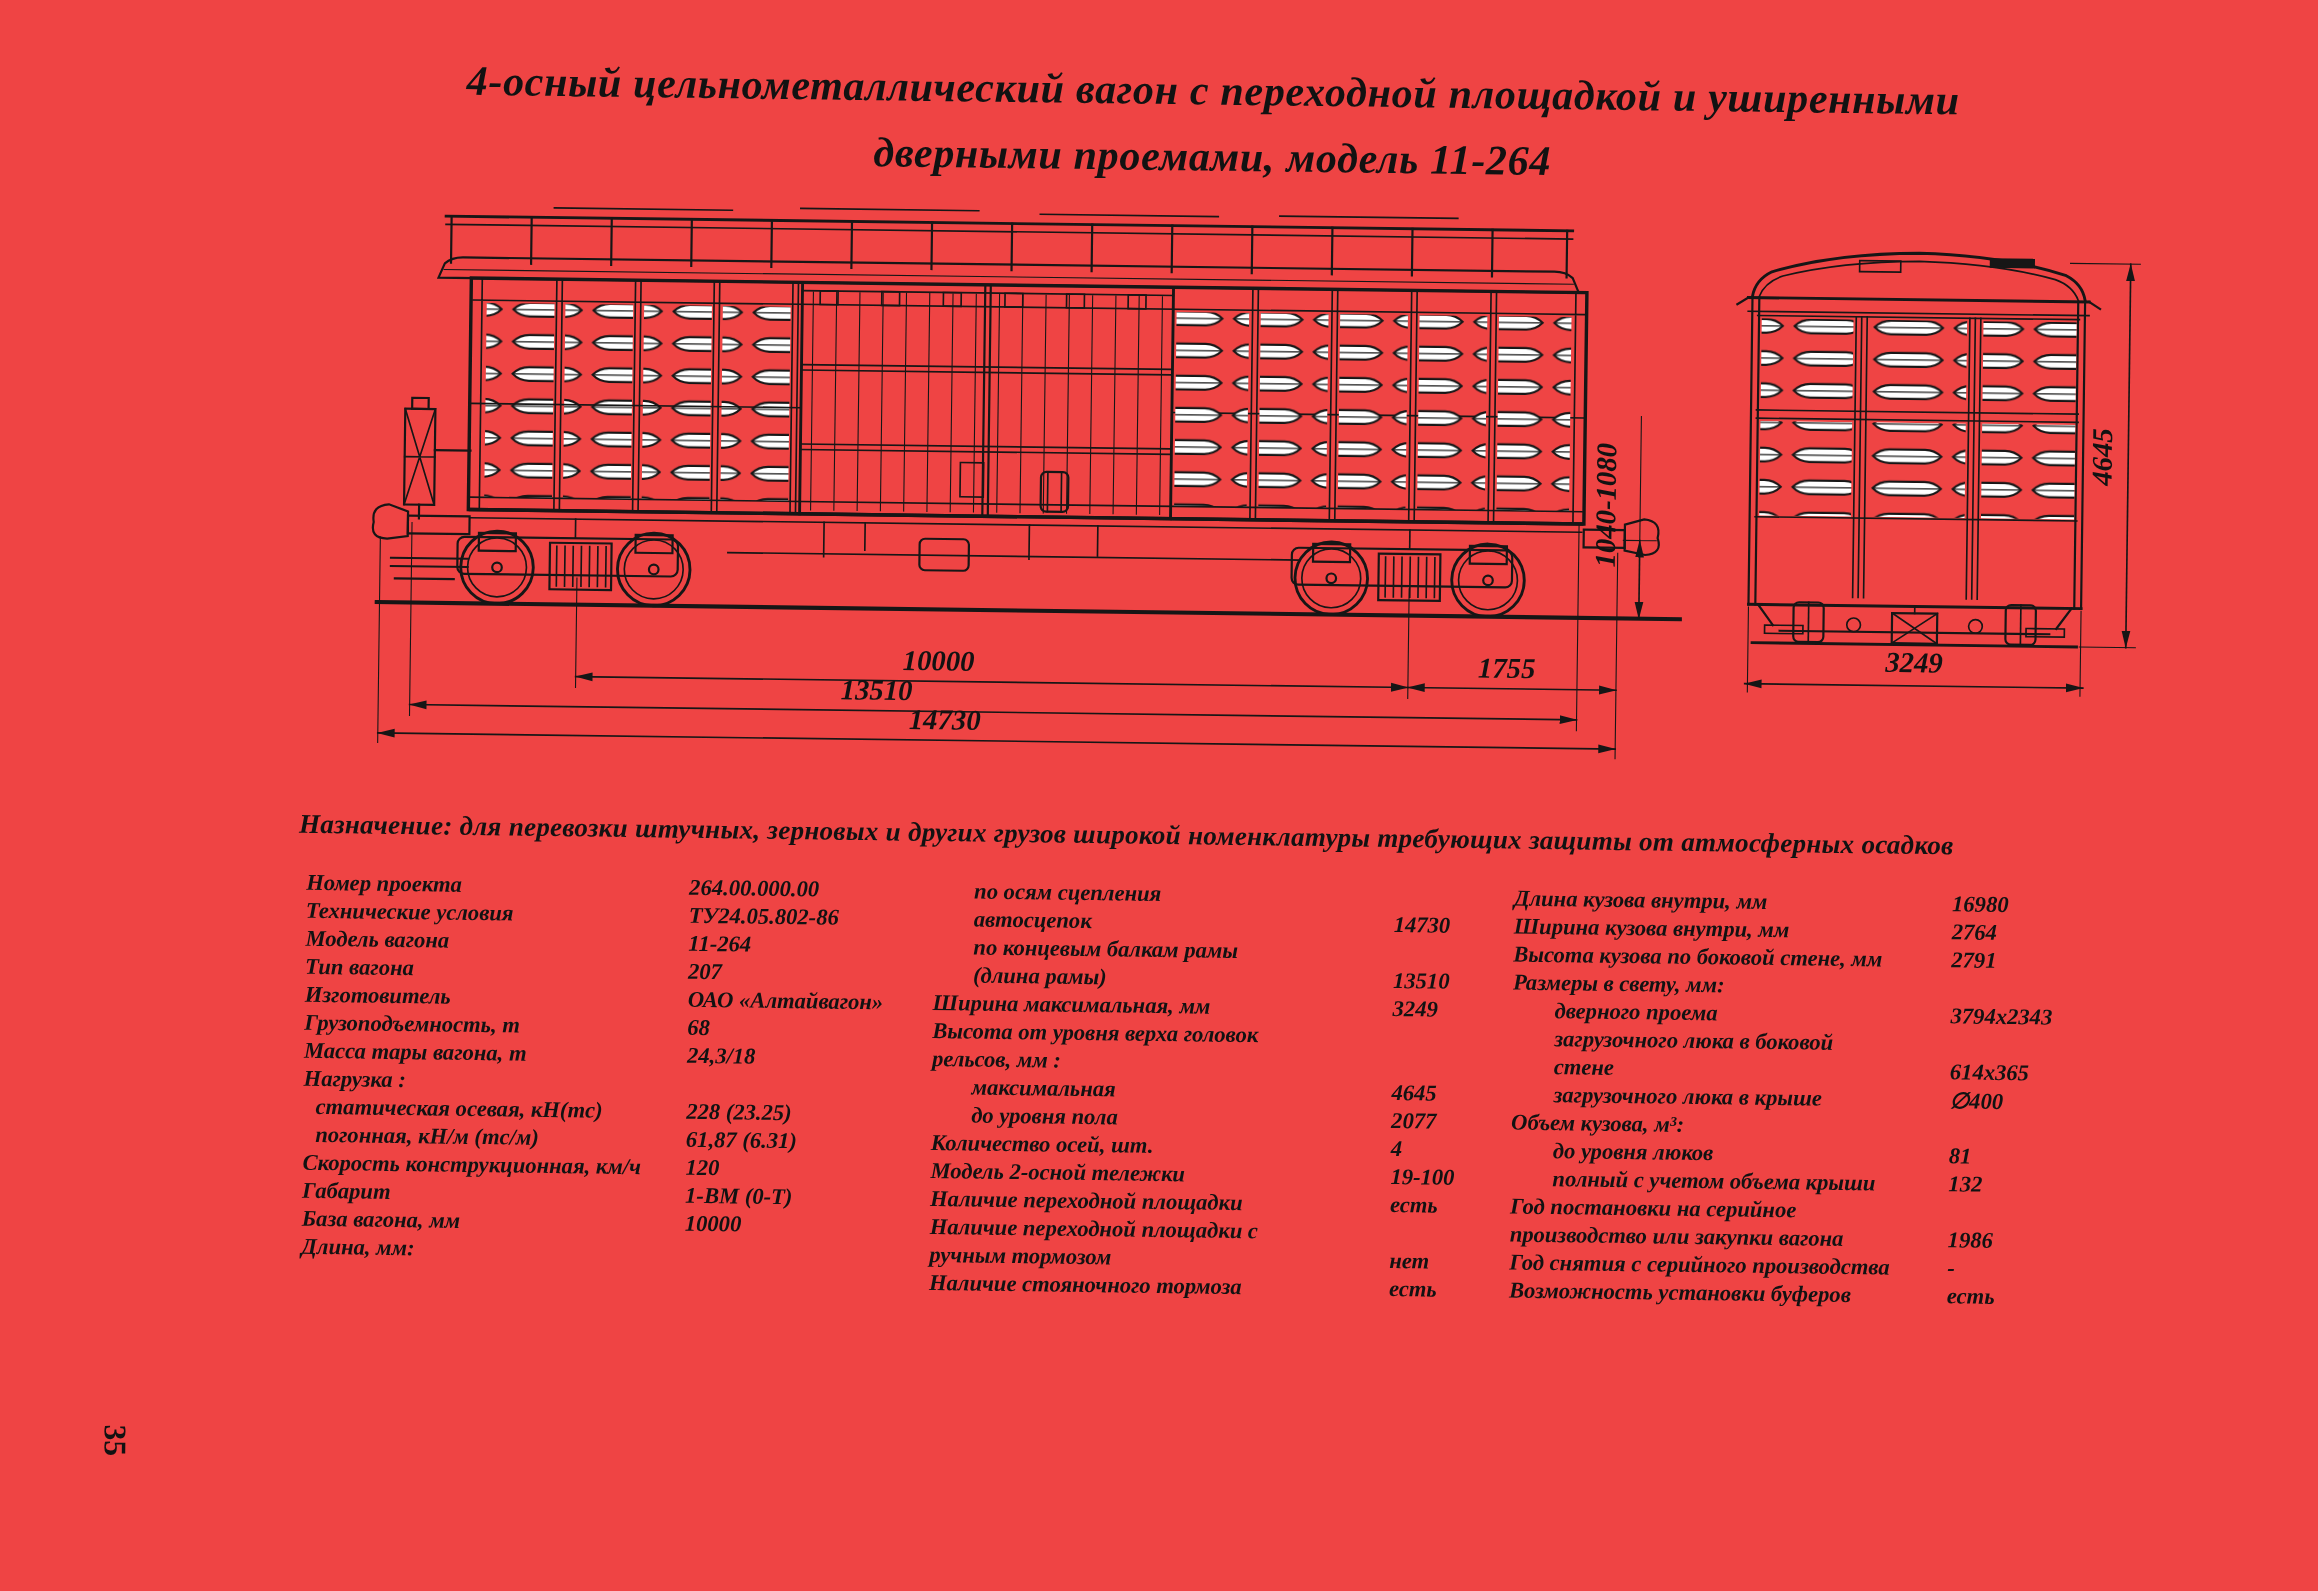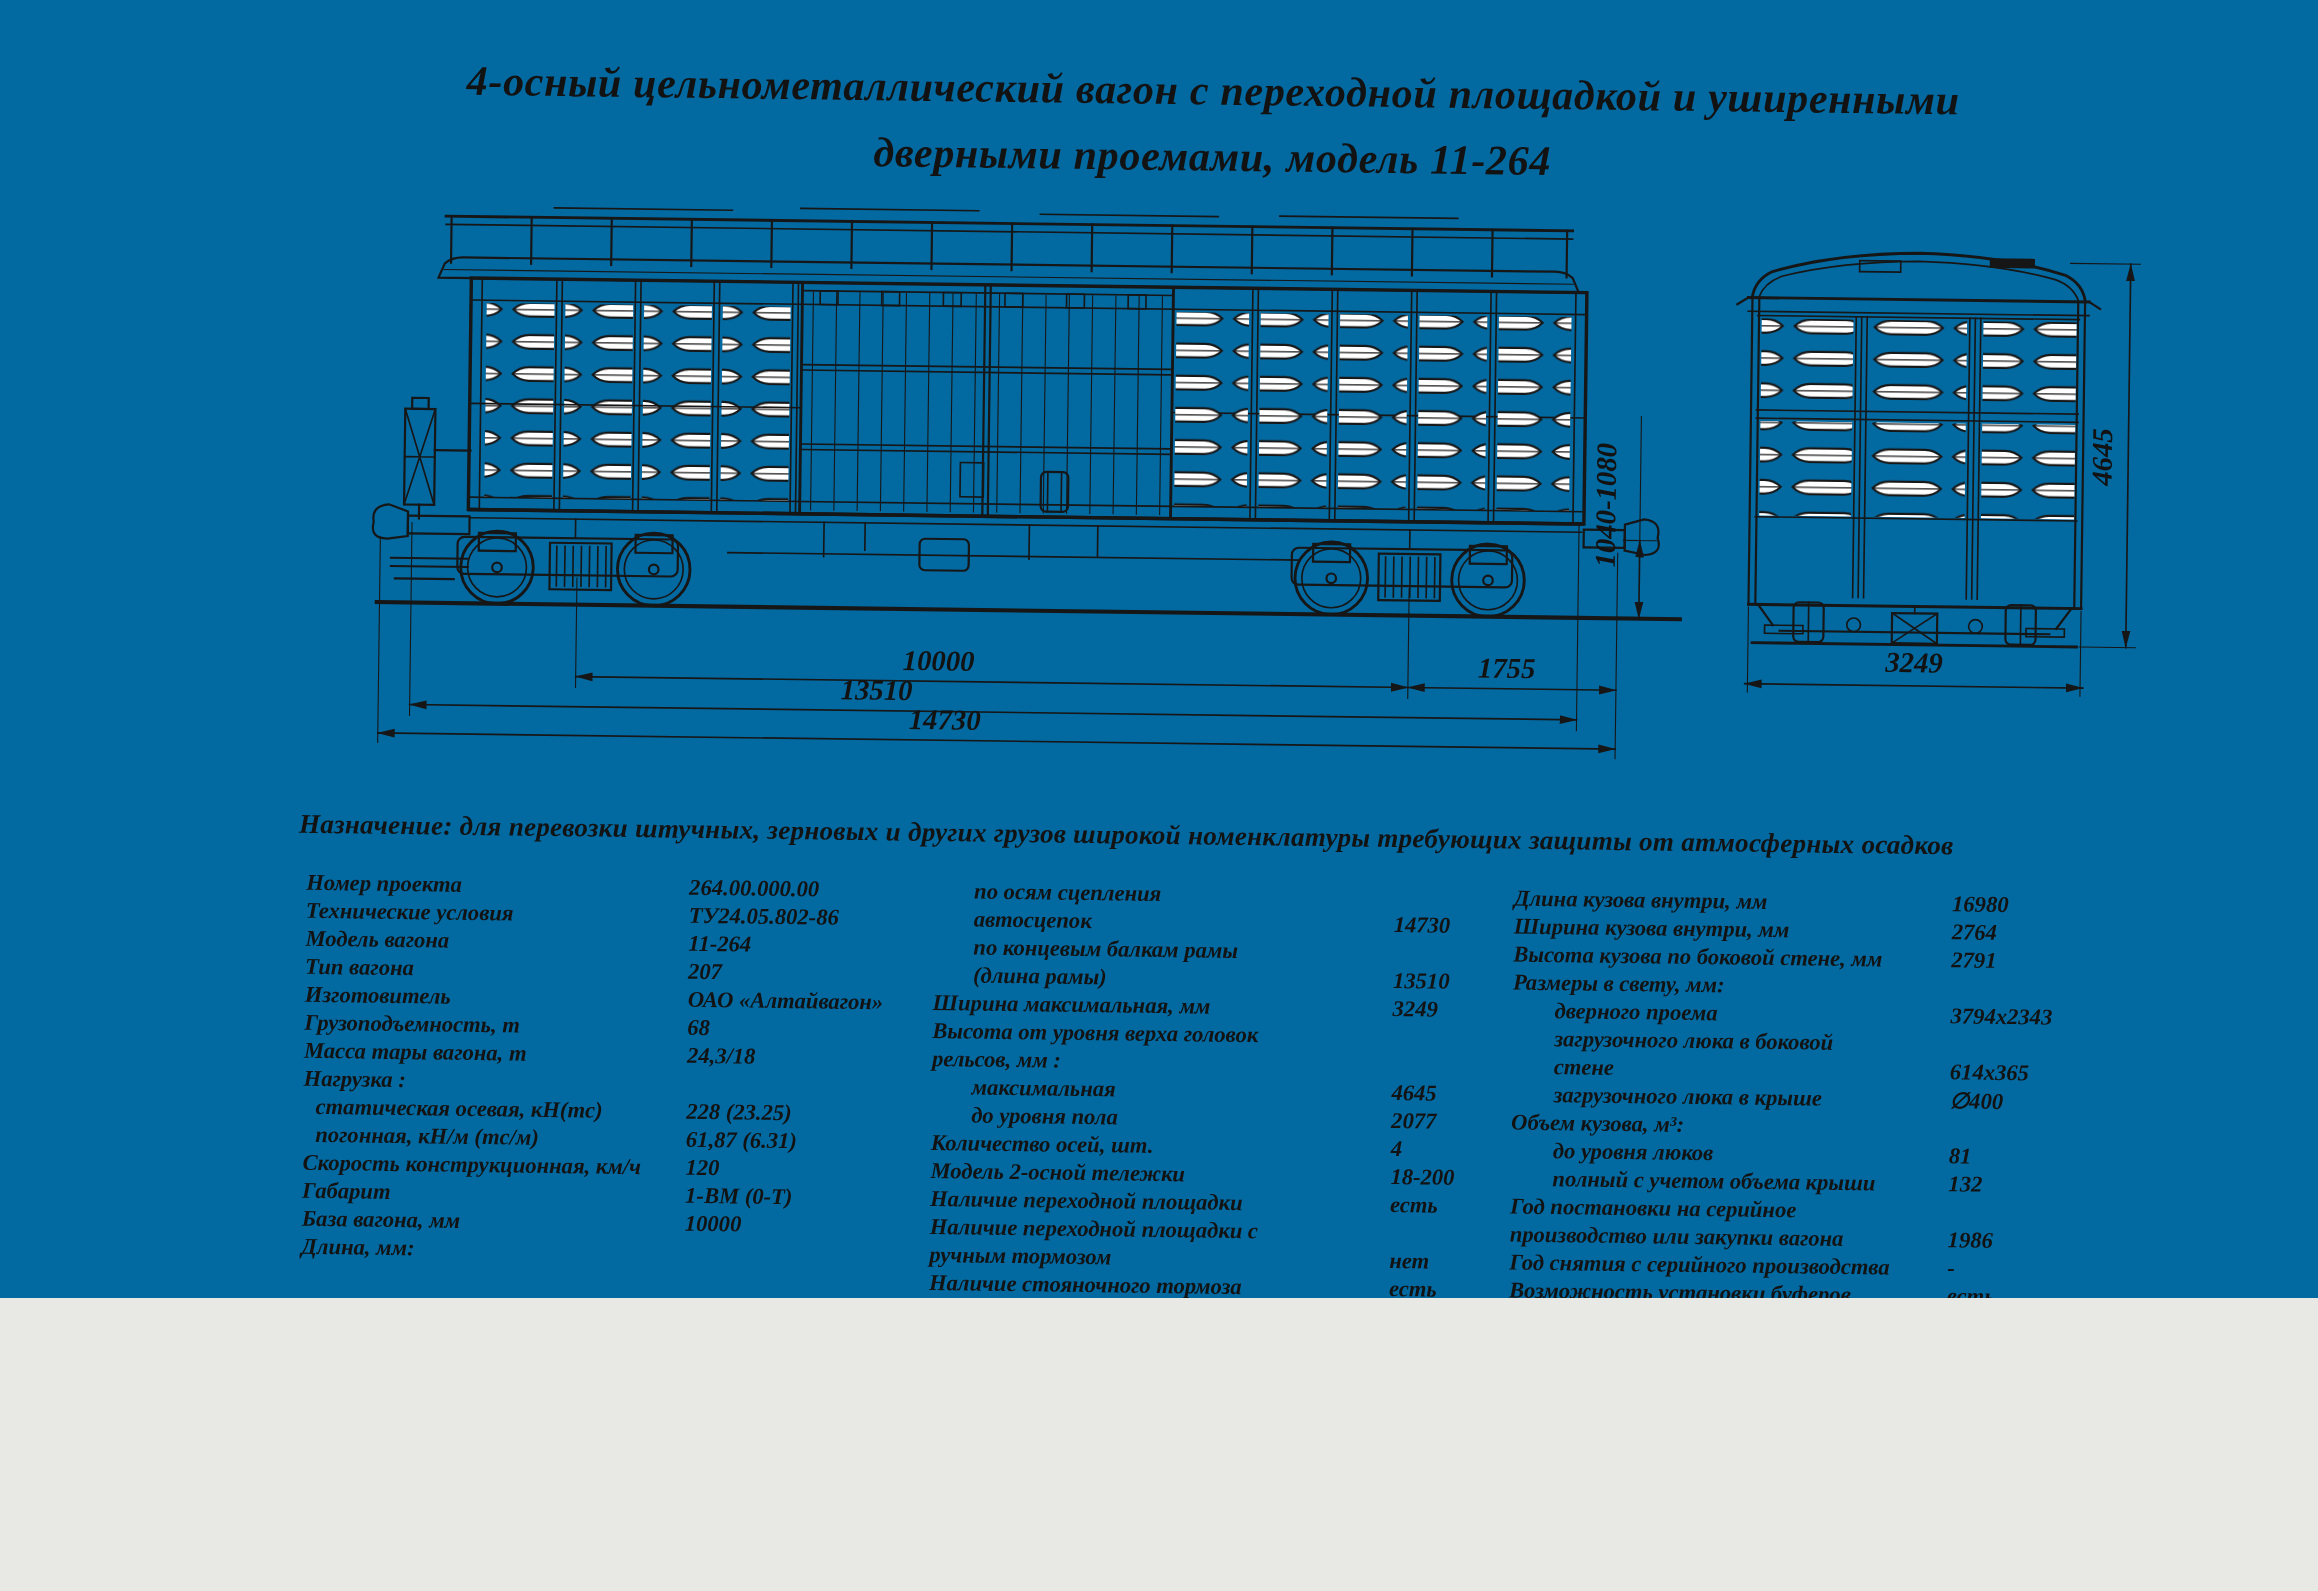--- a/index.html
+++ b/index.html
@@ -1,16 +1,16 @@
 <!DOCTYPE html>
 <html style="font-size:11px"><head>
 <meta charset="utf-8">
 <style>
   html,body{margin:0;padding:0;background:#e8e8e4;}
-  .page{position:relative;width:2319px;height:1298px;background:#0369a1;overflow:hidden;
+  .page{position:relative;width:2319px;height:1591px;background:#ef4444;overflow:hidden;
         font-family:"Liberation Serif",serif;color:#121212;}
   .sheet{position:absolute;left:0;top:0;width:100%;height:100%;
          transform:rotate(0.75deg);transform-origin:1163px 753px;}
   .title{position:absolute;left:274px;top:57px;width:1861px;text-align:center;
          font-weight:bold;font-style:italic;font-size:42px;line-height:66px;letter-spacing:0.7px;}
   .purpose{position:absolute;left:300px;top:820px;font-weight:bold;font-style:italic;
            font-size:27px;white-space:nowrap;letter-spacing:0.3px;}
   .specs{position:absolute;font-weight:bold;font-style:italic;font-size:22.6px;}
   .specs .row{position:relative;height:28px;white-space:nowrap;}
   .specs .lbl{position:absolute;left:0;top:0;}
@@ -321,21 +321,21 @@
     <div class="row ind">
           <span class="lbl">до уровня пола</span>
           <span class="val">2077</span>
         </div>
     <div class="row">
           <span class="lbl">Количество осей, шт.</span>
           <span class="val">4</span>
         </div>
     <div class="row">
           <span class="lbl">Модель 2-осной тележки</span>
-          <span class="val">18-200</span>
+          <span class="val">19-100</span>
         </div>
     <div class="row">
           <span class="lbl">Наличие переходной площадки</span>
           <span class="val">есть</span>
         </div>
     <div class="row">
           <span class="lbl">Наличие переходной площадки с</span>
           <span class="val"></span>
         </div>
     <div class="row">

